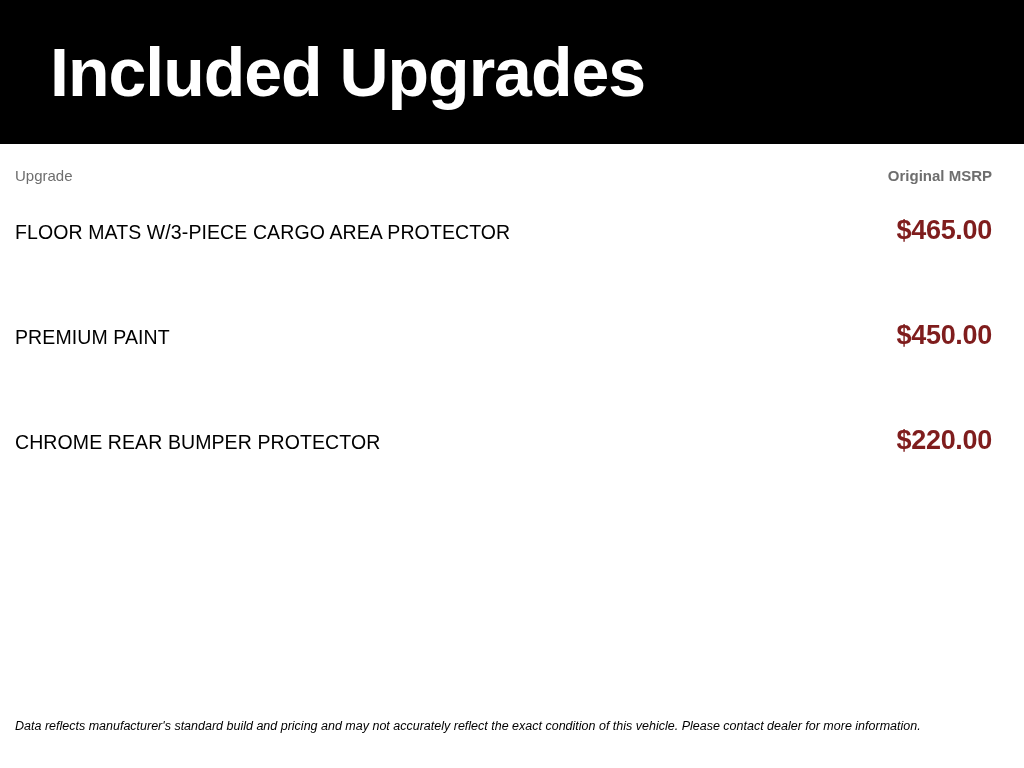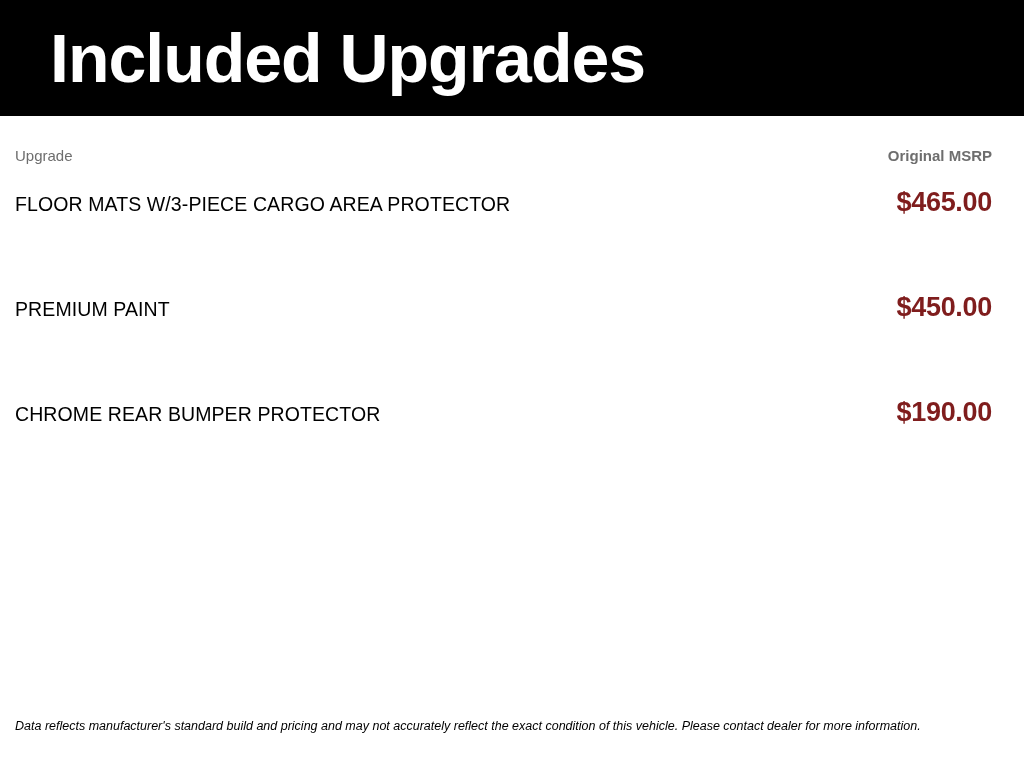--- a/index.html
+++ b/index.html
@@ -20,21 +20,21 @@
     width: 1024px;
     height: 768px;
     display: flex;
     flex-direction: column;
     background: #ffffff;
   }
 
   
   .header-band {
     width: 100%;
-    height: 116px;
+    height: 144px;
     background: #000000;
     display: flex;
     align-items: center;
     flex: 0 0 auto;
   }
   .header-title {
     margin-left: 50px;
     color: #ffffff;
     font-family: "Liberation Sans", sans-serif;
     font-size: 68px;
@@ -50,21 +50,21 @@
     position: relative;
     padding: 0 32px 0 15px;
     box-sizing: border-box;
   }
 
   .col-head-row {
     display: flex;
     align-items: baseline;
     justify-content: space-between;
     height: 48px;
-    padding-top: 32px;
+    padding-top: 24px;
     box-sizing: border-box;
   }
   .col-head {
     font-size: 15px;
     font-weight: normal;
     color: #6e6e6e;
     line-height: 1;
     white-space: nowrap;
   }
   .col-head.right {
@@ -138,21 +138,21 @@
 
       <div class="upgrade-row">
         <div class="upgrade-name">PREMIUM PAINT</div>
         <div class="upgrade-price">$450.00</div>
       </div>
 
 
 
       <div class="upgrade-row">
         <div class="upgrade-name">CHROME REAR BUMPER PROTECTOR</div>
-        <div class="upgrade-price">$190.00</div>
+        <div class="upgrade-price">$220.00</div>
       </div>
 
     </div>
 
     <div class="disclaimer">Data reflects manufacturer's standard build and pricing and may not accurately reflect the exact condition of this vehicle. Please contact dealer for more information.</div>
 
   </div>
 
 </div>
 

